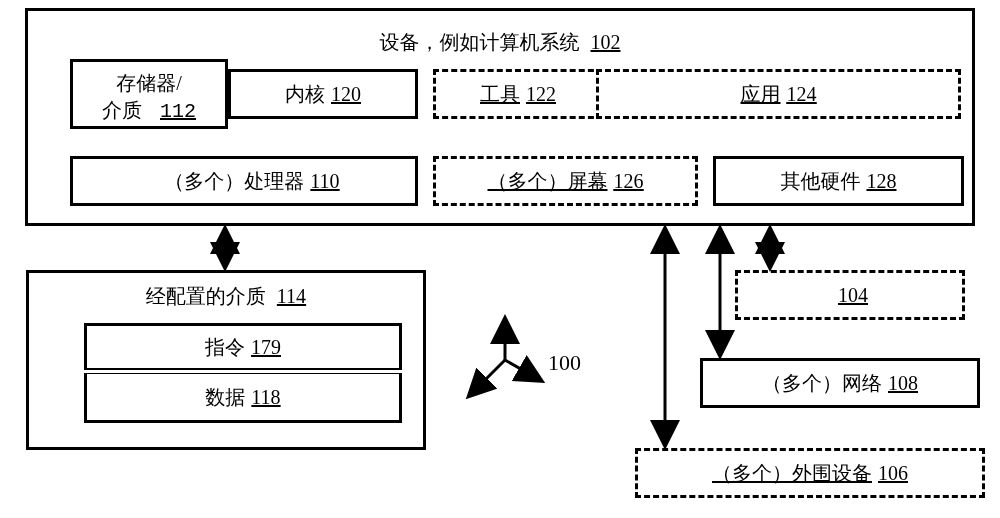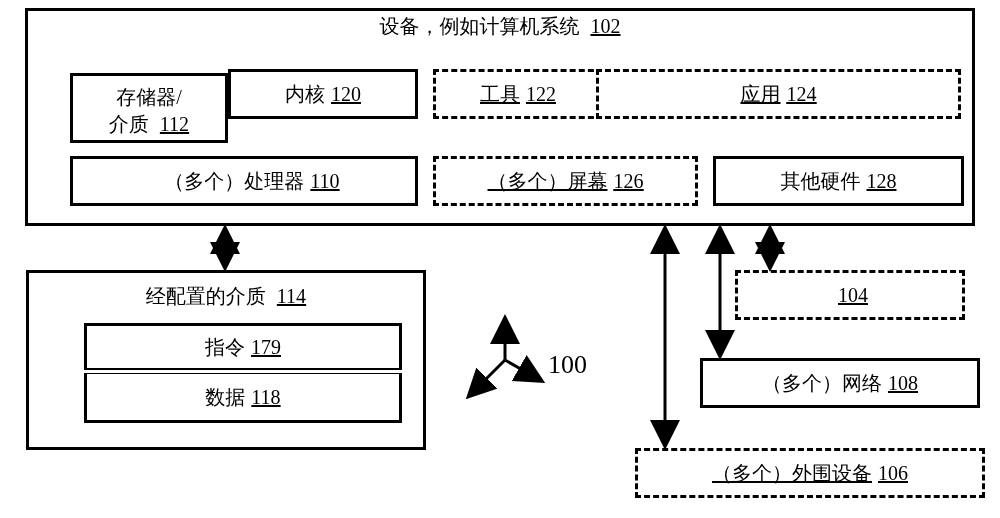--- a/index.html
+++ b/index.html
@@ -30,26 +30,26 @@
   }
   .num {
     text-decoration: underline;
     margin-left: 6px;
   }
   
   .vc { display:flex; align-items:center; justify-content:center; height:100%; }
 
   
   #device { left:25px; top:8px; width:950px; height:218px; }
-  #device-title { position:absolute; left:0; top:2px; width:100%; text-align:center; }
+  #device-title { position:absolute; left:0; top:18px; width:100%; text-align:center; }
 
   
-  #memory   { left:42px;  top:48px; width:158px; height:70px;margin-top:14px; }
+  #memory   { left:42px;  top:48px; width:158px; height:70px; }
   #memory .mem-line1 { display:block; margin-top:8px; }
-  #memory .mem-line2 { display:block; }
+  #memory .mem-line2 { display:block;font-family:Liberation Mono, monospace; }
   #kernel   { left:200px; top:58px; width:190px; height:50px; }
   #tools    { left:405px; top:58px; width:170px; height:50px; }
   #apps     { left:568px; top:58px; width:365px; height:50px; }
 
   
   #procs    { left:42px;  top:145px; width:348px; height:50px;padding-left:16px; }
   #screens  { left:405px; top:145px; width:265px; height:50px; }
   #hw       { left:685px; top:145px; width:251px; height:50px; }
 
   
@@ -63,21 +63,21 @@
   #nets     { left:700px; top:358px; width:280px; height:50px; }
   #periph   { left:635px; top:448px; width:350px; height:50px; }
 
   
   svg.overlay {
     position:absolute; left:0; top:0; width:1000px; height:518px;
     pointer-events:none;
   }
 
   
-  #n100 { position:absolute; left:548px; top:350px; font-size:26px; }
+  #n100 { position:absolute; left:548px; top:350px; font-size:22px; }
 
 </style>
 </head>
 <body>
 
 <div id="device" class="box">
   <div id="device-title">
     <span class="label">设备，例如计算机系统</span>
     <span class="num">102</span>
   </div>

